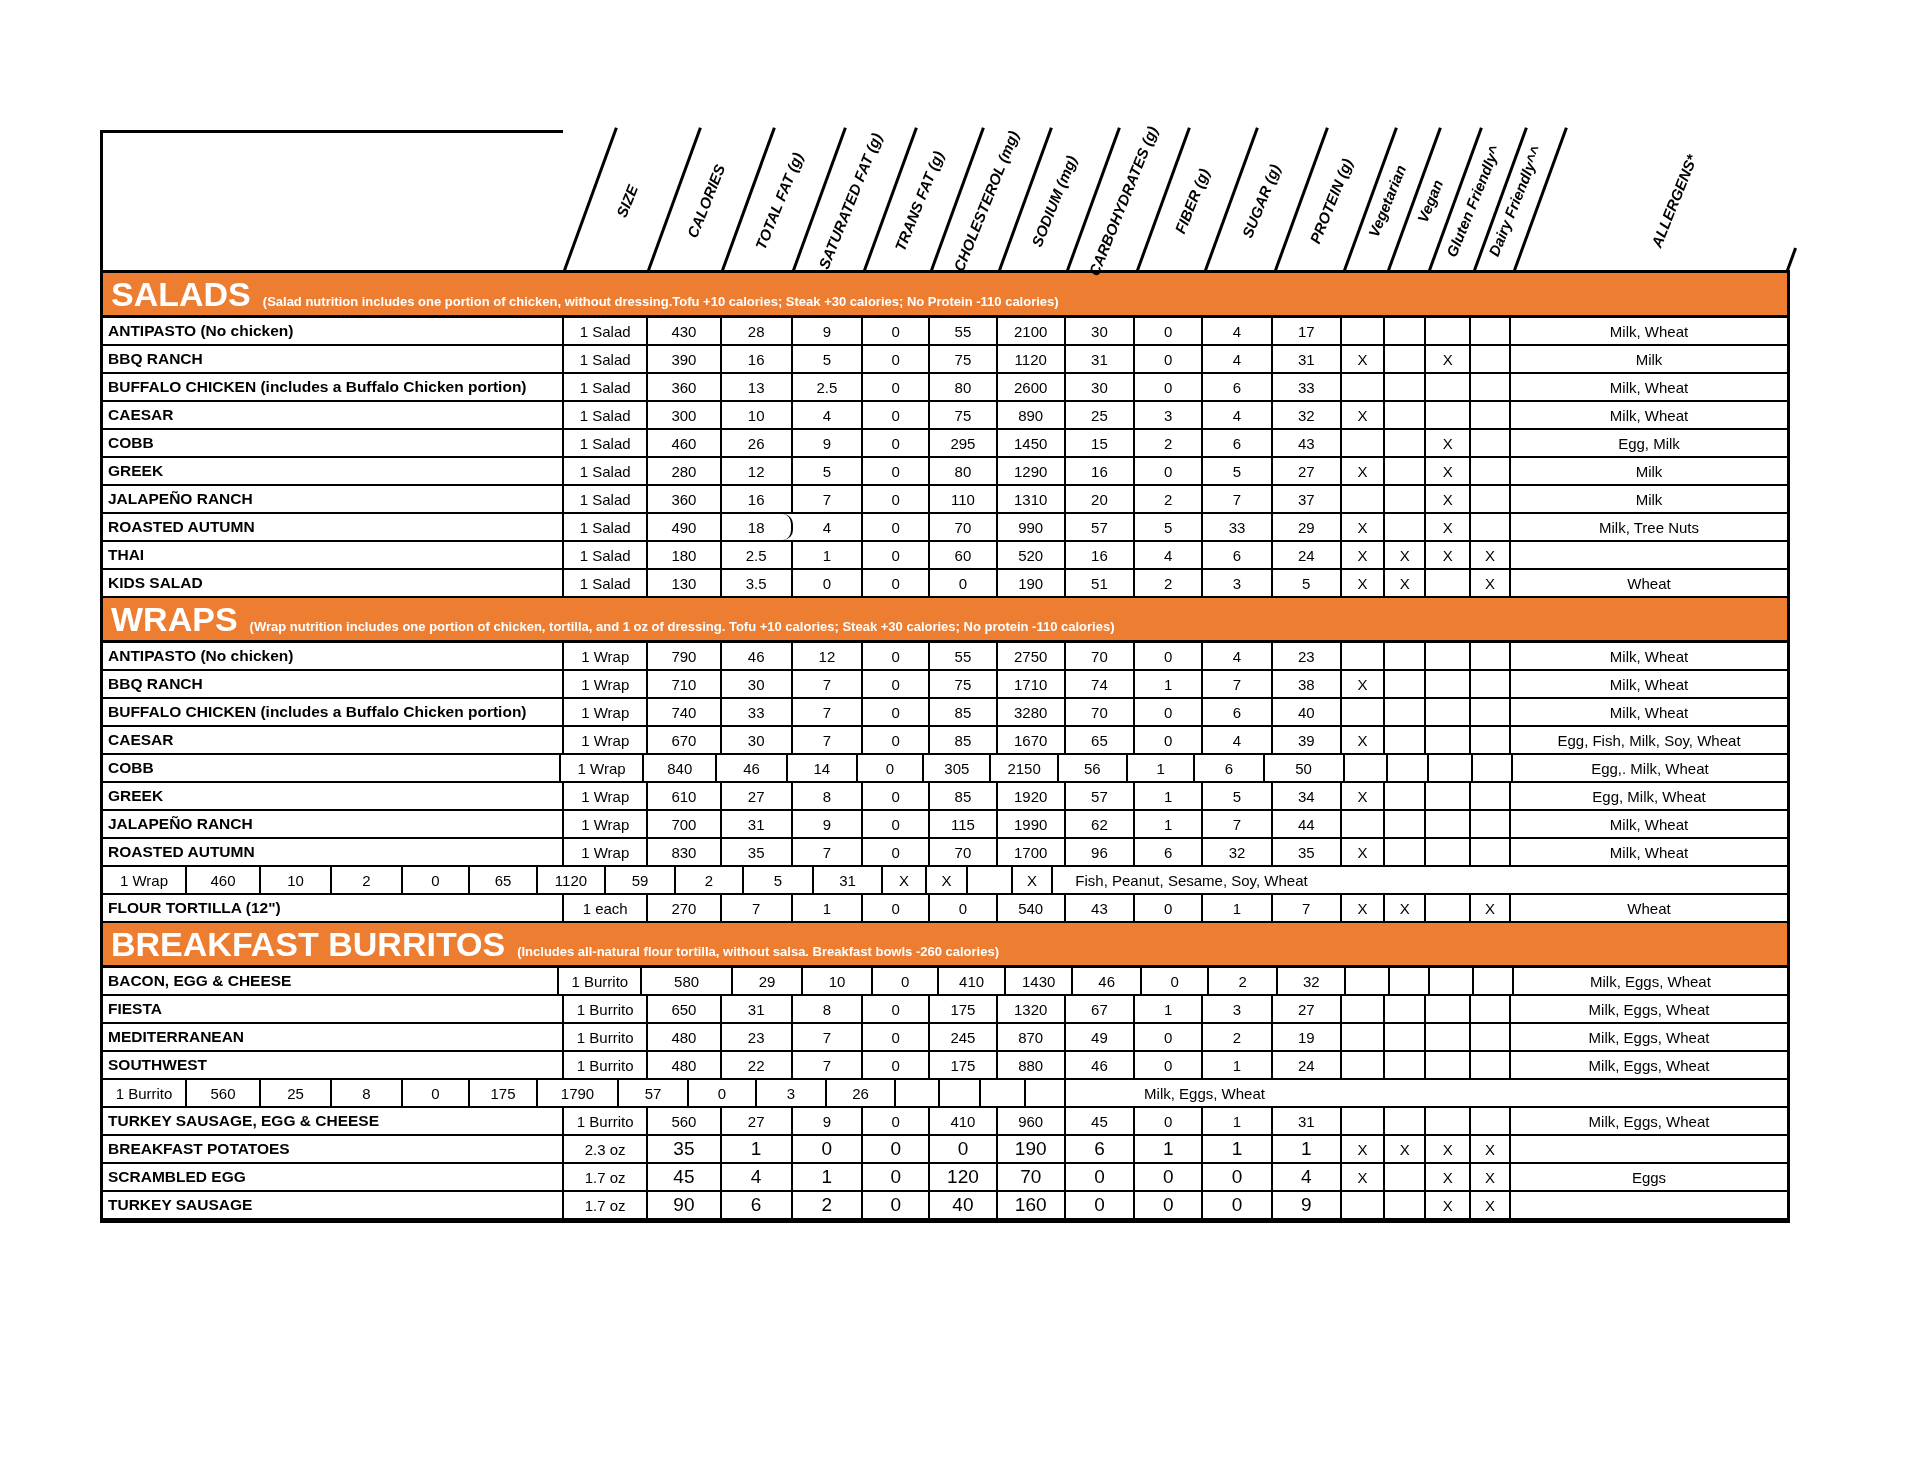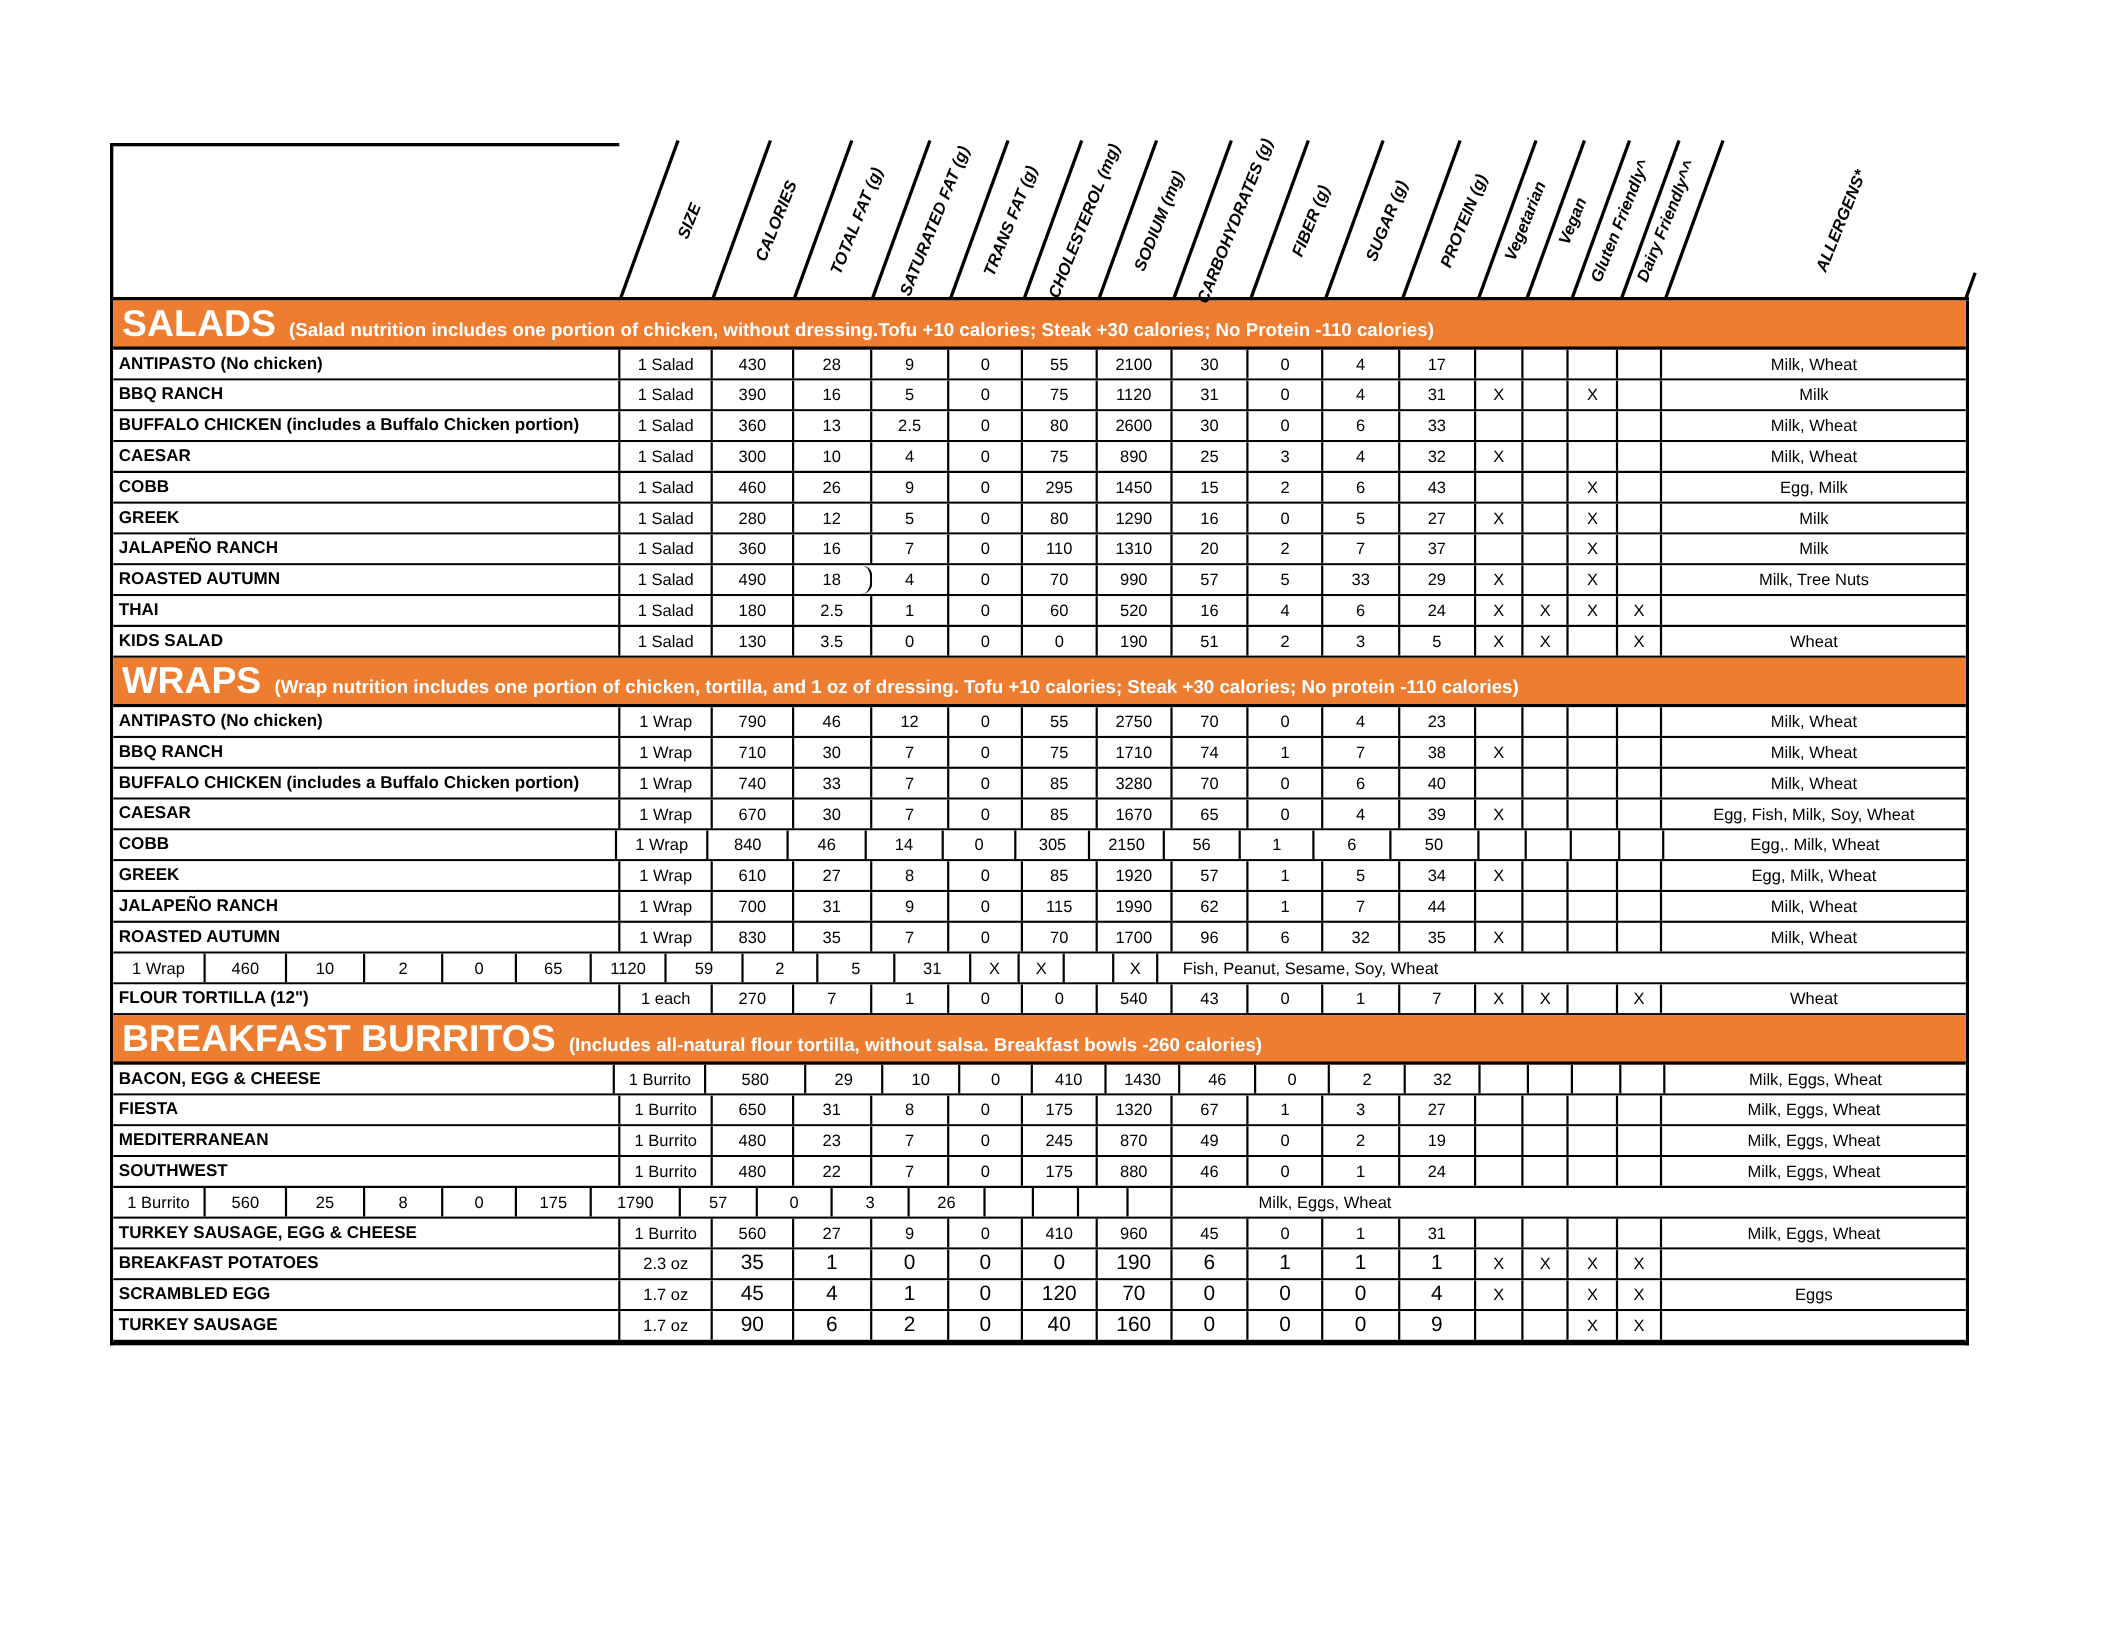--- a/index.html
+++ b/index.html
@@ -18,21 +18,21 @@
                 font-size:15px; transform:translate(-50%,-50%) rotate(-68deg); }
 
   
   .banner-green { margin-left:12px; height:45px; background:#5c9a46; border-bottom:3px solid #000;
                   display:flex; align-items:center; padding-left:10px; }
   .banner-green span { color:#fff; font-weight:bold; font-size:29px; text-decoration:underline;
                        text-underline-offset:4px; }
   .banner-orange { height:45px; background:#ed7d31; border-bottom:3px solid #000;
                    display:flex; align-items:baseline; padding-left:8px; color:#fff; overflow:hidden; }
   .sec-title { font-weight:bold; font-size:34px; line-height:42px; }
-  .sec-sub   { font-weight:bold; font-size:17px; line-height:42px; margin-left:12px; }
+  .sec-sub   { font-weight:bold; font-size:13px; line-height:42px; margin-left:12px; }
 
   
   #table-body { border-left:3px solid #000; border-right:3px solid #000; border-bottom:3px solid #000; }
   .mrow { display:flex; height:28px; border-bottom:2px solid #000; background:#fff; }
   .c { border-right:2px solid #000; display:flex; align-items:center; justify-content:center;
        font-size:15px; overflow:hidden; white-space:nowrap; }
   .c.item { justify-content:flex-start; padding-left:5px; font-weight:bold; font-size:15.5px; }
   .c.big { font-size:19px; }
   .c.last { border-right:none; }
 </style>

